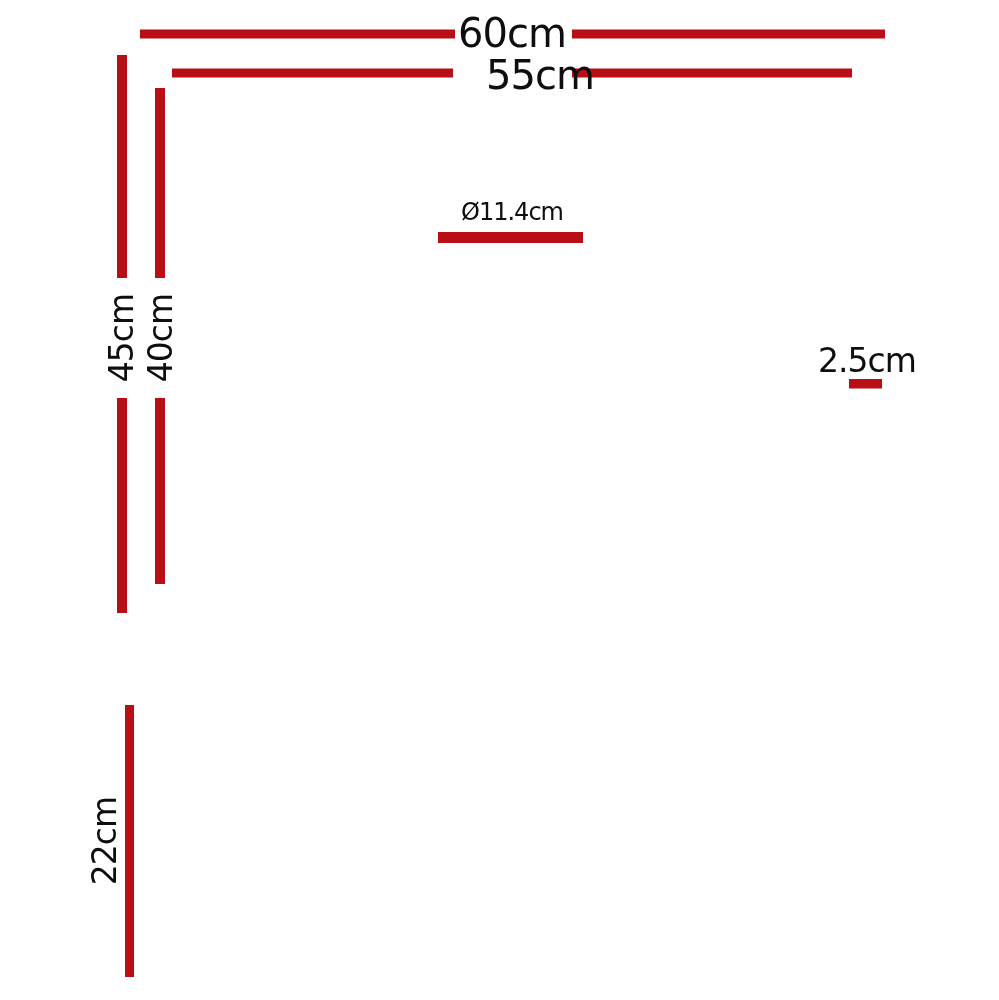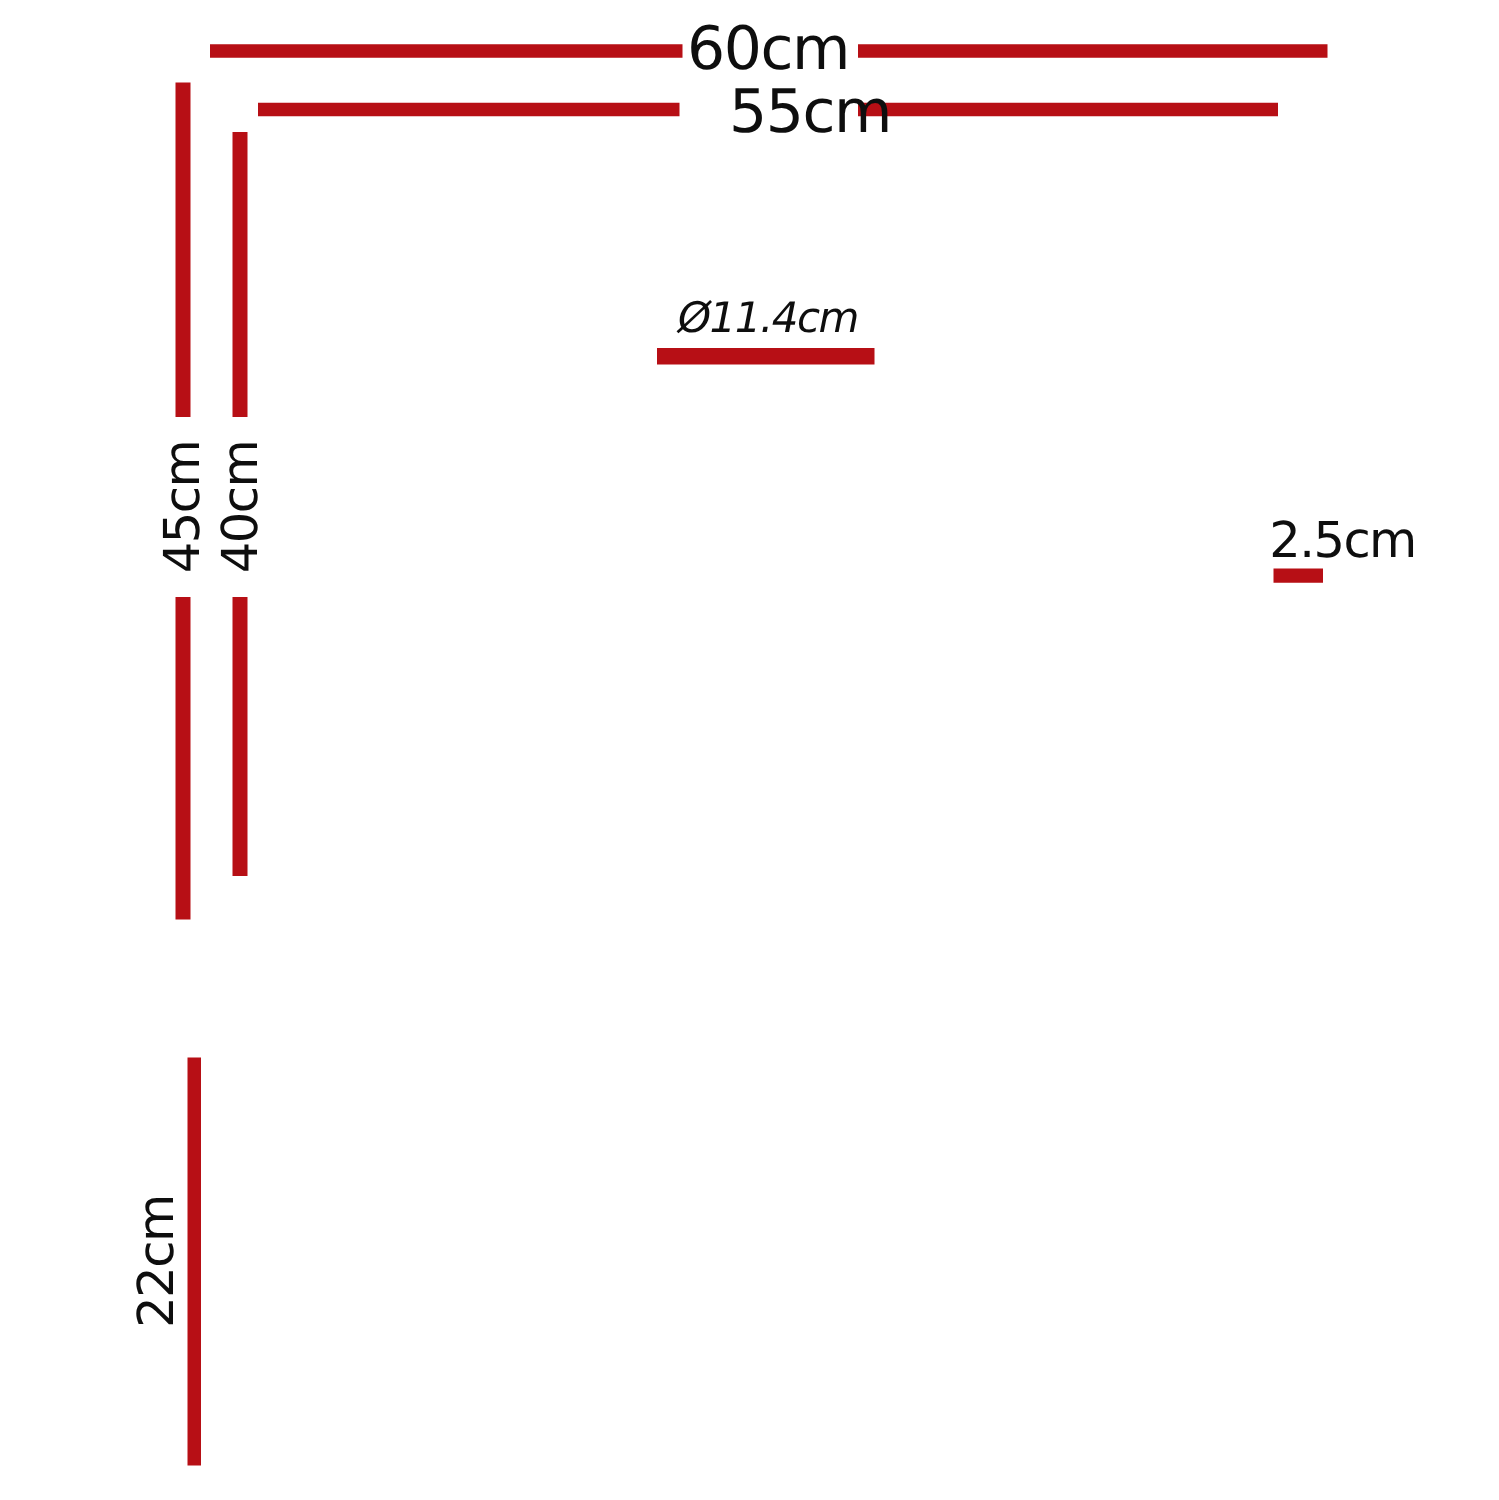--- a/index.html
+++ b/index.html
@@ -74,17 +74,17 @@
       <rect x="438" y="232" width="145" height="11"></rect>
       <rect x="849" y="379" width="33" height="9.5"></rect>
       <rect x="125" y="705" width="9" height="272"></rect>
     </g>
   </svg>
 
   <span class="dim-label big" style="left:512px; top:33px;">60cm</span>
   <span class="dim-label big" style="left:540px; top:75px;">55cm</span>
   <span class="dim-label rot" style="left:121px; top:338px;">45cm</span>
   <span class="dim-label rot" style="left:160px; top:338px;">40cm</span>
-  <span class="dim-label" style="left:512px; top:212px; font-size:28px;font-style:italic;">Ø11.4cm</span>
-  <span class="dim-label" style="left:895px; top:360px;">2.5cm</span>
+  <span class="dim-label" style="left:512px; top:212px; font-size:24px;">Ø11.4cm</span>
+  <span class="dim-label" style="left:867px; top:360px;">2.5cm</span>
   <span class="dim-label rot" style="left:104px; top:841px;">22cm</span>
 
 </div>
 
 </body></html>

